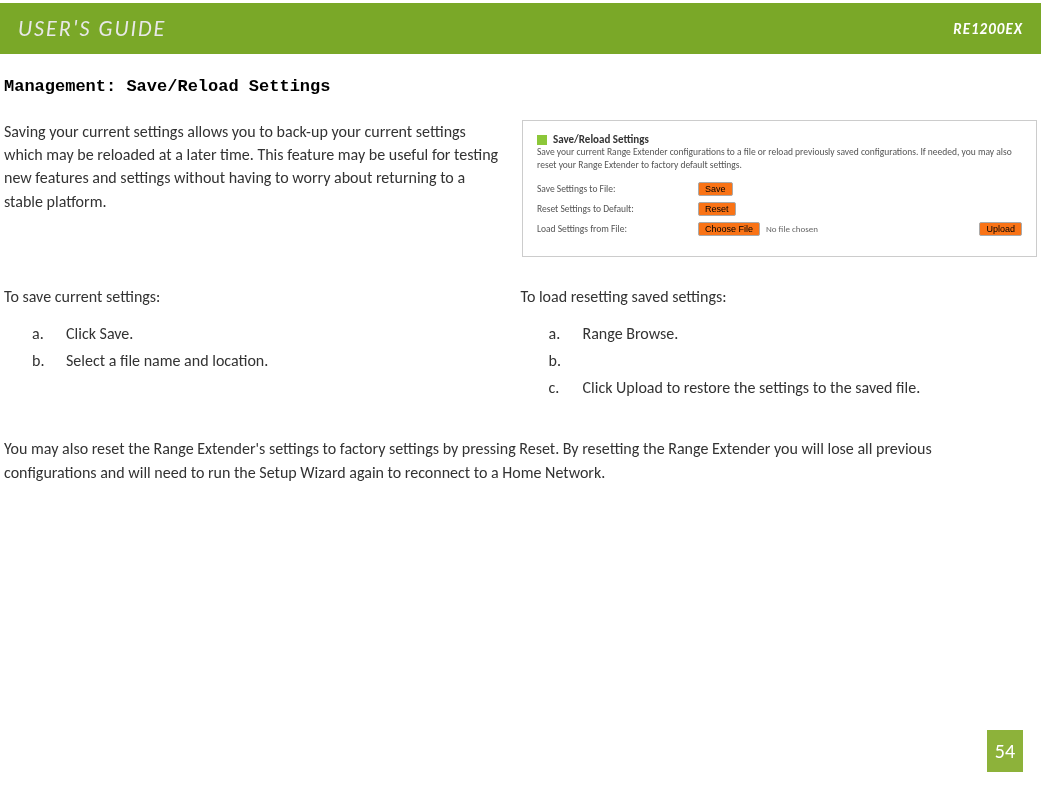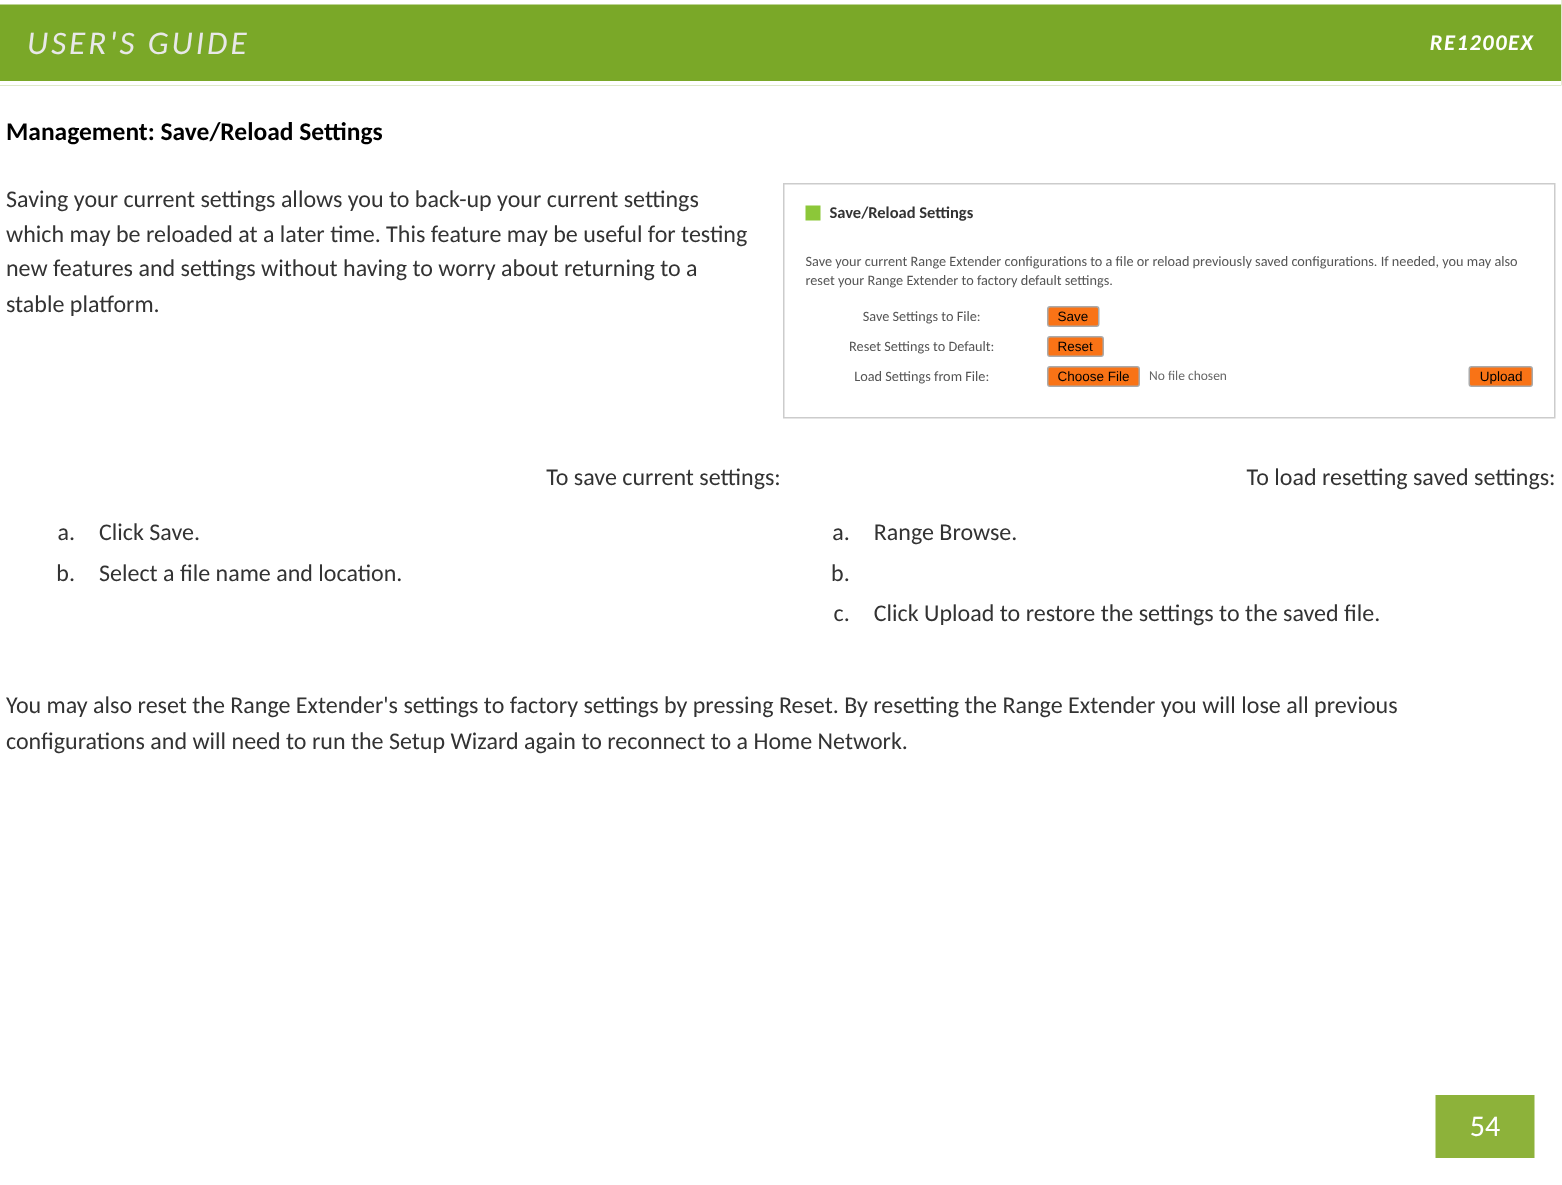--- a/index.html
+++ b/index.html
@@ -36,20 +36,21 @@
       letter-spacing: 1px;
     }
     .content {
       padding: 20px 4px 0 4px;
     }
     .section-title {
       font-weight: bold;
       font-size: 17px;
       margin-bottom: 24px;
       color: #000;
+      font-family: Liberation Mono, monospace;
     }
     .intro-row {
       display: flex;
       gap: 18px;
       margin-bottom: 30px;
     }
     .intro-text {
       flex: 0 0 500px;
       font-size: 16px;
       line-height: 1.45;
@@ -60,21 +61,21 @@
       border: 1px solid #ccc;
       background: #fff;
       padding: 12px 14px 14px 14px;
       font-size: 10px;
       color: #444;
     }
     .panel-title-row {
       display: flex;
       align-items: center;
       gap: 6px;
-      margin-bottom: 20px;
+      margin-bottom: 0;
     }
     .panel-title-icon {
       width: 10px; height: 10px;
       background: #8cc739;
       display: inline-block;
     }
     .panel-title {
       font-weight: bold;
       font-size: 11px;
       color: #333;
@@ -86,41 +87,40 @@
       color: #555;
     }
     .panel-field {
       display: flex;
       align-items: center;
       margin-bottom: 6px;
       gap: 6px;
     }
     .panel-field-label {
       width: 155px;
-      text-align: center;
+      text-align: left;
       font-size: 9.5px;
       color: #555;
     }
     .panel-btn {
       font-size: 9px;
       padding: 1px 6px;
       background: #f97316;
       border: 1px solid #aaa;
       border-radius: 2px;
       cursor: pointer;
     }
     .panel-file-text {
       font-size: 9px;
       color: #666;
     }
     .columns {
       display: flex;
       gap: 0;
       margin-bottom: 36px;
-      text-align: right;
     }
     .col {
       flex: 0 0 50%;
     }
     .col-title {
       font-size: 16px;
       margin-bottom: 14px;
       color: #333;
     }
     .ol {
@@ -142,21 +142,21 @@
       line-height: 1.5;
       color: #333;
       padding-right: 20px;
     }
     .page-num {
       position: absolute;
       right: 18px;
       bottom: 18px;
       background: #8db23a;
       color: #fff;
-      width: 66px;
+      width: 36px;
       height: 42px;
       display: flex;
       align-items: center;
       justify-content: center;
       font-size: 20px;
     }
   </style>
 </head>
 <body>
 

